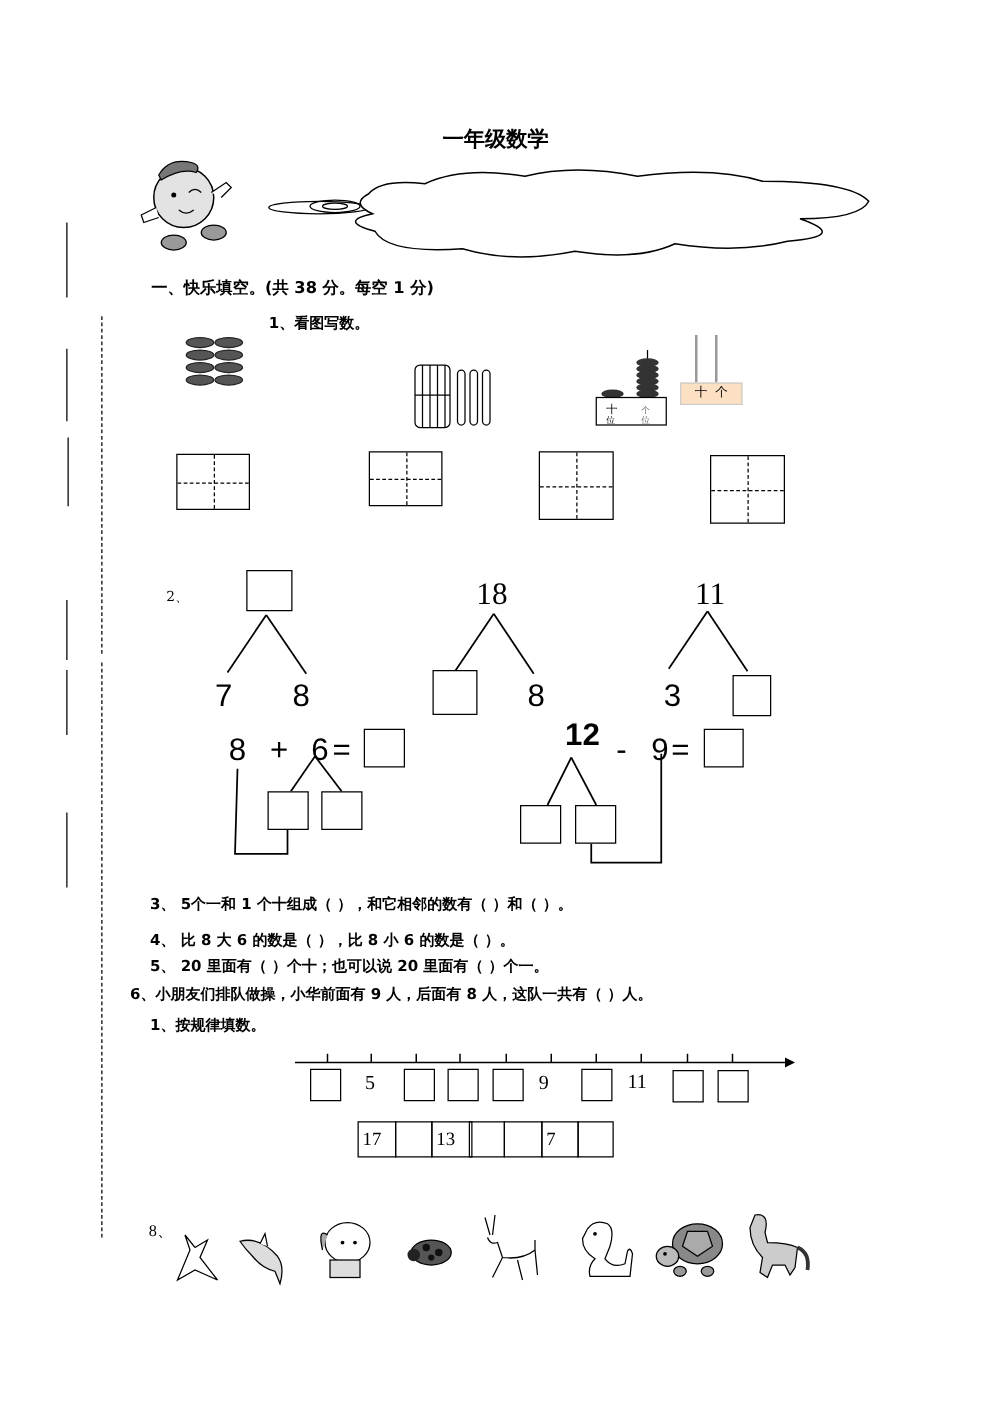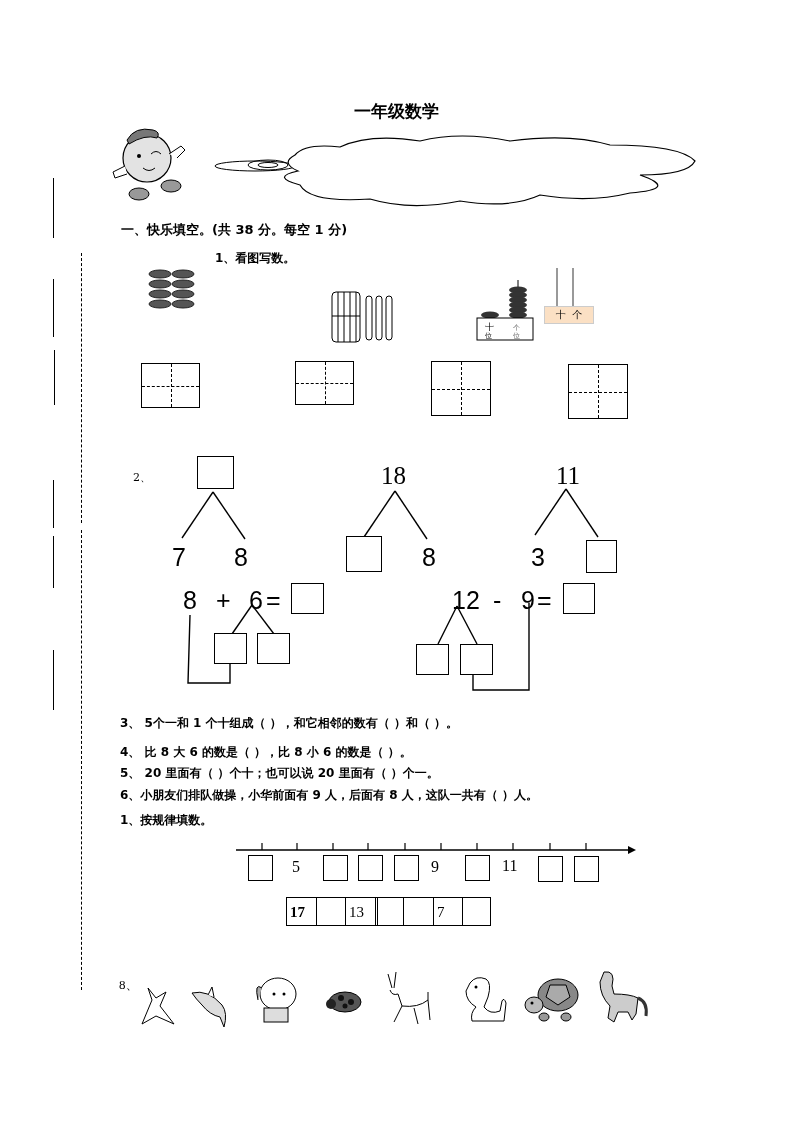--- a/index.html
+++ b/index.html
@@ -149,32 +149,32 @@
 <div class="box" style="left:586px;top:540px;width:31px;height:33px;"></div>
 
 <div class="abs num" style="left:183px;top:586px;">8</div>
 <div class="abs num" style="left:216px;top:586px;">+</div>
 <div class="abs num" style="left:249px;top:586px;">6</div>
 <div class="abs num" style="left:266px;top:586px;">=</div>
 <div class="box" style="left:291px;top:583px;width:33px;height:31px;"></div>
 <div class="box" style="left:214px;top:633px;width:33px;height:31px;"></div>
 <div class="box" style="left:257px;top:633px;width:33px;height:31px;"></div>
 
-<div class="abs num" style="left:452px;top:586px;">12</div>
+<div class="abs num" style="left:452px;top:574px;font-weight:bold;">12</div>
 <div class="abs num" style="left:493px;top:586px;">-</div>
 <div class="abs num" style="left:521px;top:586px;">9</div>
 <div class="abs num" style="left:537px;top:586px;">=</div>
 <div class="box" style="left:563px;top:583px;width:32px;height:31px;"></div>
 <div class="box" style="left:416px;top:644px;width:33px;height:31px;"></div>
 <div class="box" style="left:460px;top:644px;width:33px;height:31px;"></div>
 
 <div class="abs q" style="left:120px;top:715px;">3、  5个一和 1 个十组成（        ），和它相邻的数有（     ）和（     ）。</div>
 <div class="abs q" style="left:120px;top:744px;">4、  比 8 大 6 的数是（     ），比 8 小 6 的数是（     ）。</div>
 <div class="abs q" style="left:120px;top:765px;">5、  20 里面有（       ）个十；也可以说 20 里面有（      ）个一。</div>
-<div class="abs q" style="left:120px;top:787px;text-align:center;">6、小朋友们排队做操，小华前面有 9 人，后面有 8 人，这队一共有（  ）人。</div>
+<div class="abs q" style="left:104px;top:787px;text-align:center;">6、小朋友们排队做操，小华前面有 9 人，后面有 8 人，这队一共有（  ）人。</div>
 <div class="abs q" style="left:120px;top:812px;">1、按规律填数。</div>
 
 <svg style="left:236px;top:842px;" width="400" height="20">
   <line x1="0" y1="8" x2="392" y2="8" stroke="#000" stroke-width="1.3"></line>
   <polygon points="392,4 400,8 392,12" fill="#000"></polygon>
   <g stroke="#000" stroke-width="1.2">
     <line x1="26" y1="1" x2="26" y2="8"></line>
       <line x1="61" y1="1" x2="61" y2="8"></line>
     <line x1="97" y1="1" x2="97" y2="8"></line>
       <line x1="132" y1="1" x2="132" y2="8"></line>
@@ -191,21 +191,21 @@
 <div class="abs" style="left:292px;top:858px;font-size:16px;font-family:'Liberation Serif',serif;">5</div>
 <div class="box" style="left:323px;top:855px;width:25px;height:26px;"></div>
 <div class="box" style="left:358px;top:855px;width:25px;height:26px;"></div>
 <div class="box" style="left:394px;top:855px;width:25px;height:26px;"></div>
 <div class="abs" style="left:431px;top:858px;font-size:16px;font-family:'Liberation Serif',serif;">9</div>
 <div class="box" style="left:465px;top:855px;width:25px;height:26px;"></div>
 <div class="abs" style="left:502px;top:857px;font-size:16px;font-family:'Liberation Serif',serif;">11</div>
 <div class="box" style="left:538px;top:856px;width:25px;height:26px;"></div>
 <div class="box" style="left:574px;top:856px;width:25px;height:26px;"></div>
 
-<div class="seqcell" style="left:286px;width:31px;font-weight:bold;">17</div>
+<div class="seqcell" style="left:286px;width:31px;">17</div>
 <div class="seqcell" style="left:316px;width:30px;"></div>
 <div class="seqcell" style="left:345px;width:33px;">13</div>
 <div class="seqcell" style="left:375px;width:29px;"></div>
 <div class="seqcell" style="left:403px;width:31px;"></div>
 <div class="seqcell" style="left:433px;width:30px;">7</div>
 <div class="seqcell" style="left:462px;width:29px;"></div>
 
 <div class="abs" style="left:119px;top:976px;font-size:13px;font-family:'Liberation Serif',serif;">8、</div>
 
 <svg style="left:130px;top:982px;" width="45" height="45">

